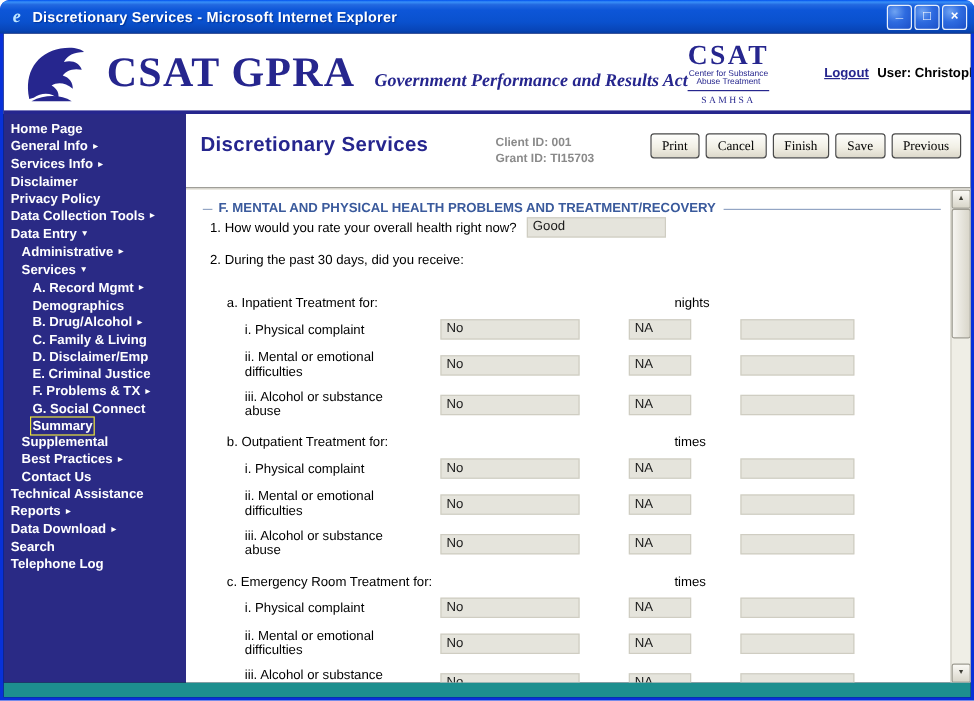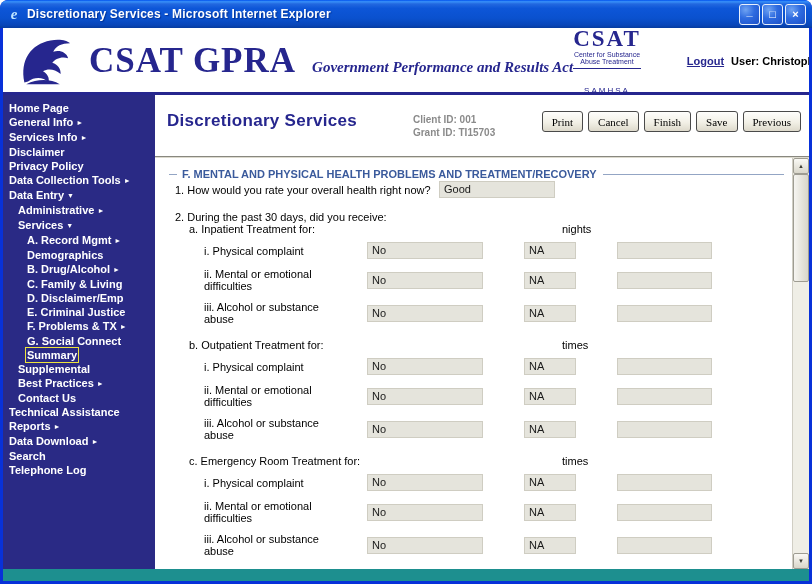--- a/index.html
+++ b/index.html
@@ -25,21 +25,21 @@
   
   .header { height:67px; flex-shrink:0; background:#fff; display:flex; align-items:center; padding:2px 8px 0 10px;
     border-bottom:3px solid var(--navy,#26268E); }
   .hhs-logo svg { width:60px; height:54px; display:block; }
   .brand { margin-left:16px; display:flex; align-items:baseline; gap:16px; white-space:nowrap; }
   .brand-title { font-family:"Liberation Serif",serif; font-weight:bold; font-size:35px; color:var(--navy,#26268E); letter-spacing:1px; }
   .brand-sub { font-family:"Liberation Serif",serif; font-style:italic; font-weight:bold; font-size:15px; color:var(--navy,#26268E); }
   .csat-block { margin-left:auto; text-align:center; color:var(--navy,#26268E); line-height:1.05; }
   .csat-name { font-family:"Liberation Serif",serif; font-size:23px; font-weight:bold; letter-spacing:2px; }
   .csat-line { font-size:7px; }
-  .samhsa { font-size:8px; letter-spacing:2px; border-top:1px solid var(--navy,#26268E); margin-top:2px; padding-top:18px; }
+  .samhsa { font-size:8px; letter-spacing:2px; border-top:1px solid var(--navy,#26268E); margin-top:2px; padding-top:4px;font-family:Liberation Serif, serif; }
   .user-area { margin-left:20px; width:178px; display:flex; flex-direction:row; gap:7px; align-items:flex-start; }
   .logout { color:var(--navy,#26268E); font-weight:bold; font-size:11px; text-decoration:underline; cursor:pointer; margin-left:26px; }
   .user-name { font-size:11px; font-weight:bold; color:#000; white-space:nowrap; }
 
   
   .body-row { flex:1; display:flex; overflow:hidden; }
 
   
   .sidebar { width:152px; flex-shrink:0; background:var(--sidebar-bg,#2A2A85); padding-top:6px; overflow:hidden; }
   .side-item { color:#fff; font-size:11px; font-weight:bold; line-height:14px; white-space:nowrap; cursor:pointer; padding-left:6px; }
@@ -67,21 +67,21 @@
 
   .frow { display:flex; align-items:center; padding-right:80px; }
   .frow .lbl { flex:1; }
   .pl-q { padding-left:6px; } .pl-g { padding-left:20px; } .pl-i { padding-left:35px; }
   .field { background:var(--field-bg,#E5E4DC); border:1px solid #CFCDC2; height:17px; line-height:15px; padding:0 4px; font-size:11px; color:#1A1A1A; overflow:hidden; white-space:nowrap; }
   .f1 { width:116px; } .f2 { width:52px; margin-left:5px; } .f3 { width:95px; margin-left:5px; }
   .spacer { width:157px; }
   .q1row { margin-top:1px; }
   .q2lbl { margin-top:13px; padding-left:6px; }
   .group { margin-top:14px; }
-  .group:first-child { margin-top:0; }
+  .group:first-child { margin-top:24px; }
   .ghead { margin-bottom:7px; }
   .unit-region { width:255px; display:flex; }
   .unit { margin-left:105px; }
   .drow { margin-bottom:9px;gap:36px; }
 
   
   .scrollbar { width:17px; flex-shrink:0; background:#EFEEE6; border-left:1px solid #D0CEC4; display:flex; flex-direction:column; }
   .sb-btn { height:16px; width:100%; background:linear-gradient(180deg,#FAF9F5,#D9D6CA); border:1px solid #9E9C92; border-radius:2px; font-size:6px; color:#3C3C34; display:flex; align-items:center; justify-content:center; cursor:pointer; }
   .sb-thumb { height:108px; background:linear-gradient(90deg,#F6F5F1,#D9D6CA); border:1px solid #9E9C92; border-radius:2px; cursor:pointer; }
   .sb-fill { flex:1; }

